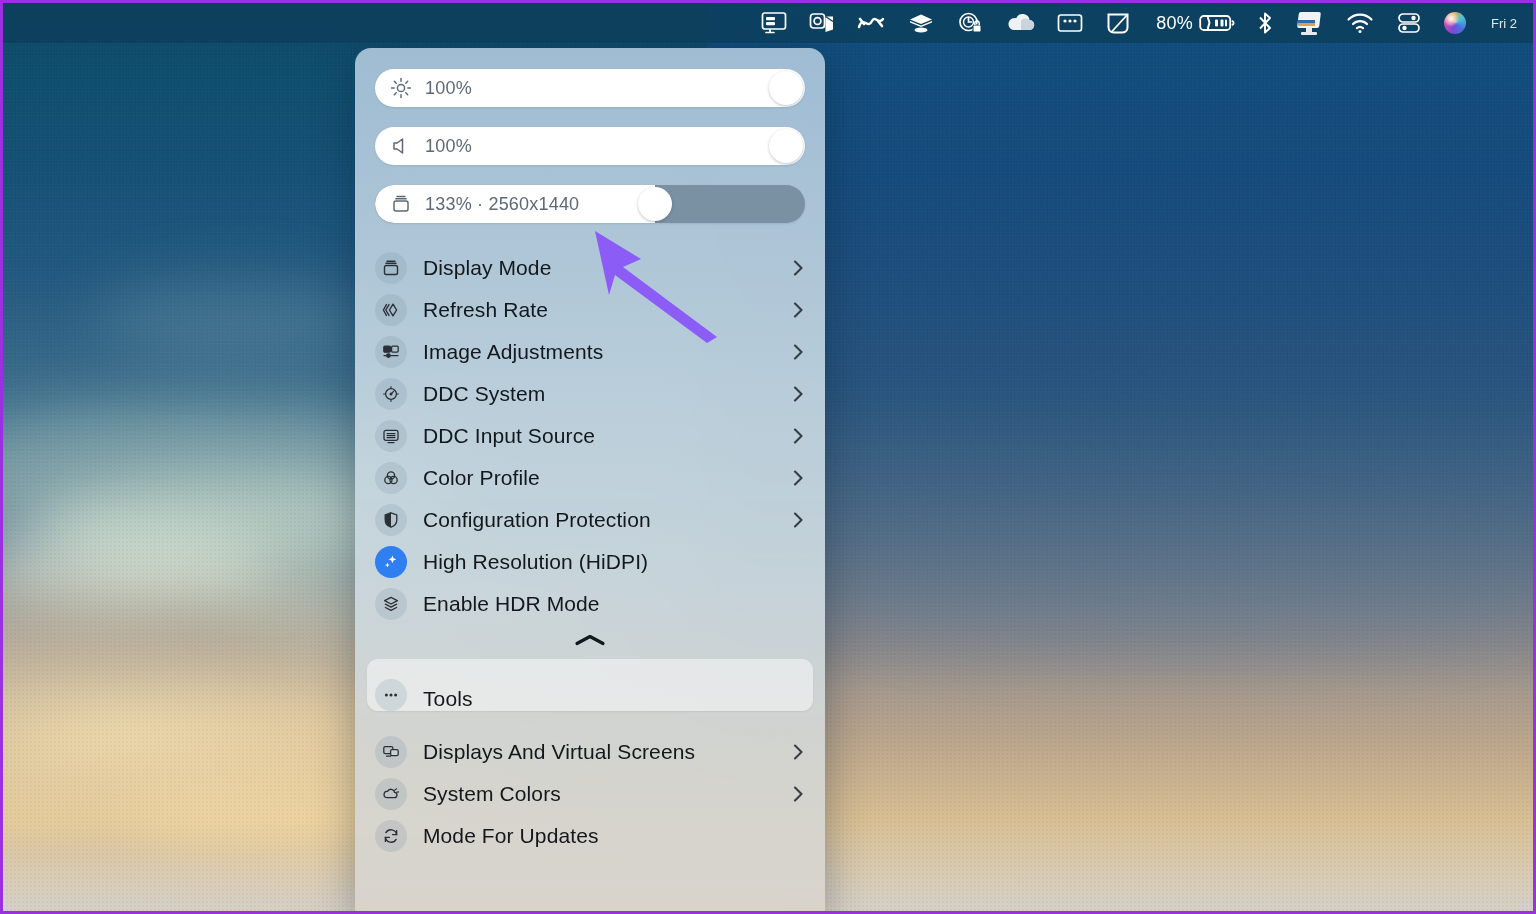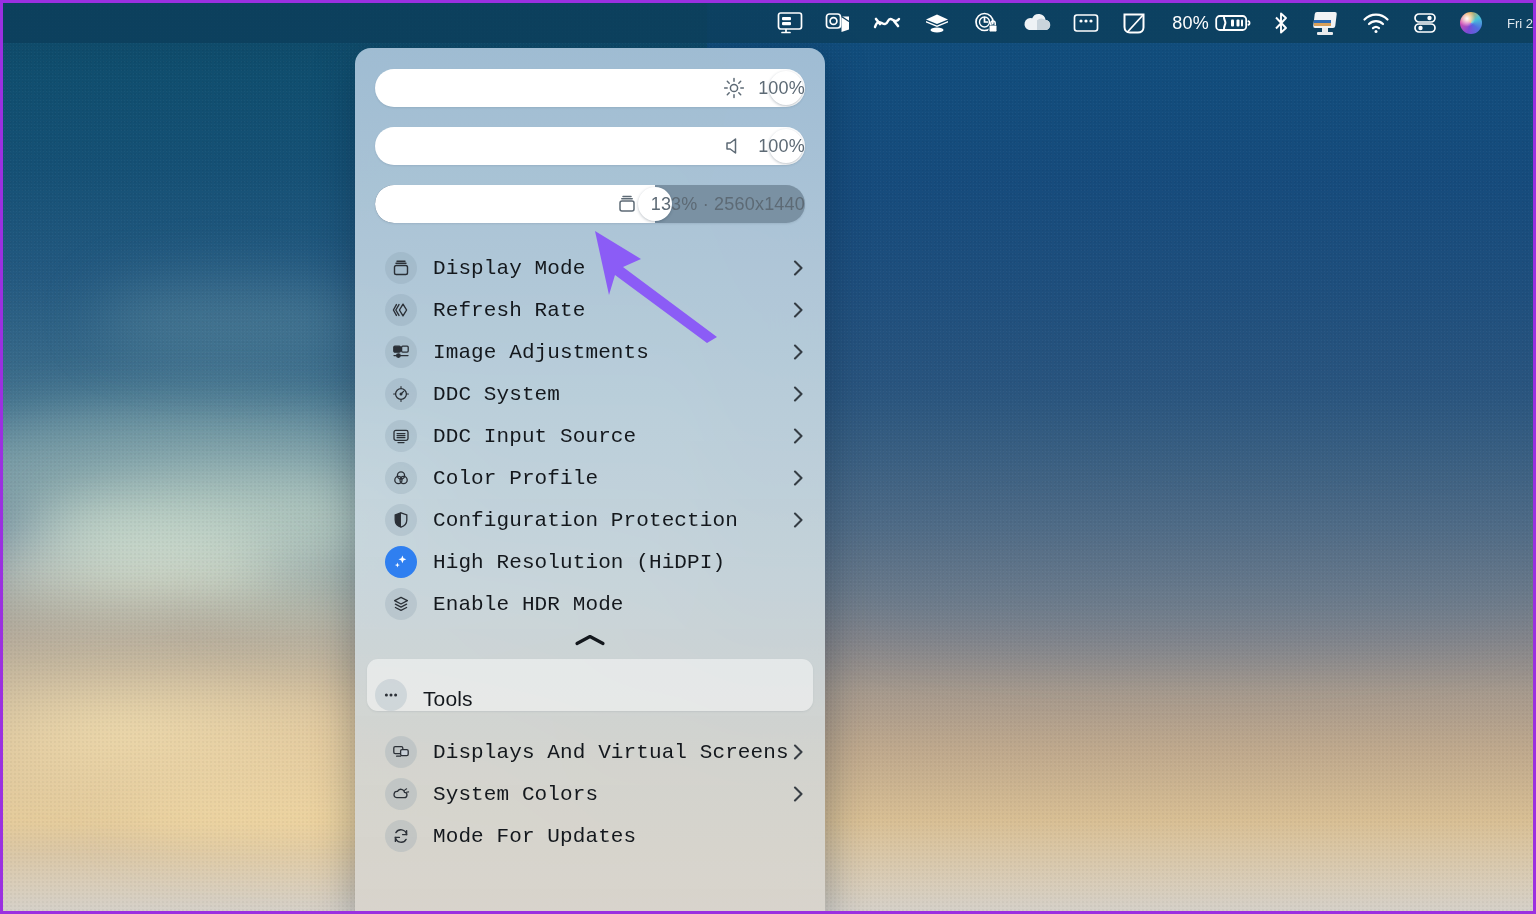--- a/index.html
+++ b/index.html
@@ -69,21 +69,21 @@
       radial-gradient(rgba(0,0,0,0.035) 1px, transparent 1px);
     background-size:3px 3px, 4px 4px;
     background-position:0 0, 2px 1px;
   }
 
   
   #menubar {
     position:absolute; left:0; top:0; right:0; height:40px;
     background:rgba(12,62,92,0.82);
     display:flex; align-items:center; justify-content:flex-end;
-    padding-right:0; gap:0;
+    padding-right:16px; gap:0;
     z-index:40;
   }
   .mb-item {
     height:40px; display:flex; align-items:center; justify-content:center;
     padding:0 11px; color:#ffffff;
   }
   .mb-item svg { display:block; }
   .mb-battery { display:flex; align-items:center; gap:6px; padding:0 8px 0 14px; }
   .mb-battery .pct { font-size:18px; color:#fff; letter-spacing:.2px; }
   .mb-clock { font-size:13px; color:#dfe7ec; padding-right:0; padding-left:14px; white-space:nowrap; }
@@ -136,36 +136,35 @@
     opacity:.35;
   }
 
   
   .sliders { padding:21px 20px 0 20px; position:relative; z-index:2; }
   .slider {
     position:relative; height:38px; border-radius:19px;
     margin-bottom:20px; overflow:hidden;
     display:flex; align-items:center;
     box-shadow:0 1px 2px rgba(40,60,80,0.12);
-    justify-content:flex-end;
   }
   .slider.full { background:#ffffff; }
   .slider.partial { background:#7a91a3; }
   .slider .fill {
     position:absolute; left:0; top:0; bottom:0; background:#ffffff; border-radius:19px 0 0 19px;
   }
   .slider .knob {
     position:absolute; top:2px; width:34px; height:34px; border-radius:50%;
     background:#ffffff; box-shadow:0 1px 3px rgba(30,50,70,0.3);
   }
   .slider .s-icon { position:relative; z-index:3; width:26px; margin-left:13px; color:#51606d; display:flex; align-items:center; justify-content:center; }
   .slider .s-label { position:relative; z-index:3; margin-left:11px; font-size:18px; color:#5d6a75; letter-spacing:.2px; }
 
   
-  .menu-list { position:relative; z-index:2; padding:4px 0 0 10px;font-family:Liberation Mono, monospace; }
+  .menu-list { position:relative; z-index:2; padding:4px 0 0 0; }
   .row {
     display:flex; align-items:center;
     height:42px; padding:0 20px 0 20px;
     position:relative;
   }
   .row .r-icon {
     width:32px; height:32px; border-radius:50%;
     background:rgba(125,145,162,0.22);
     display:flex; align-items:center; justify-content:center;
     color:#2b3037; flex:0 0 32px;

